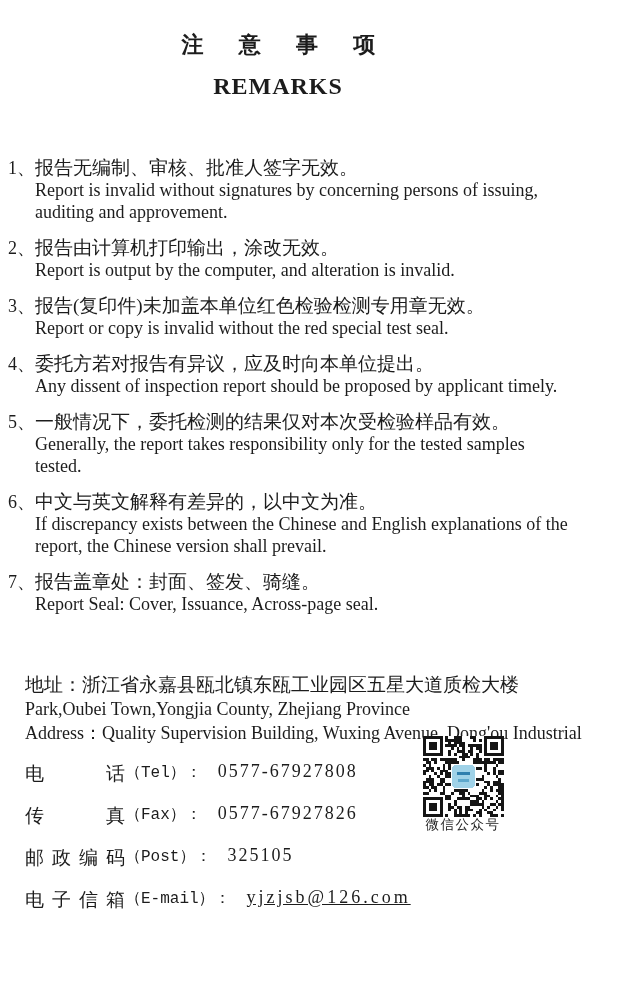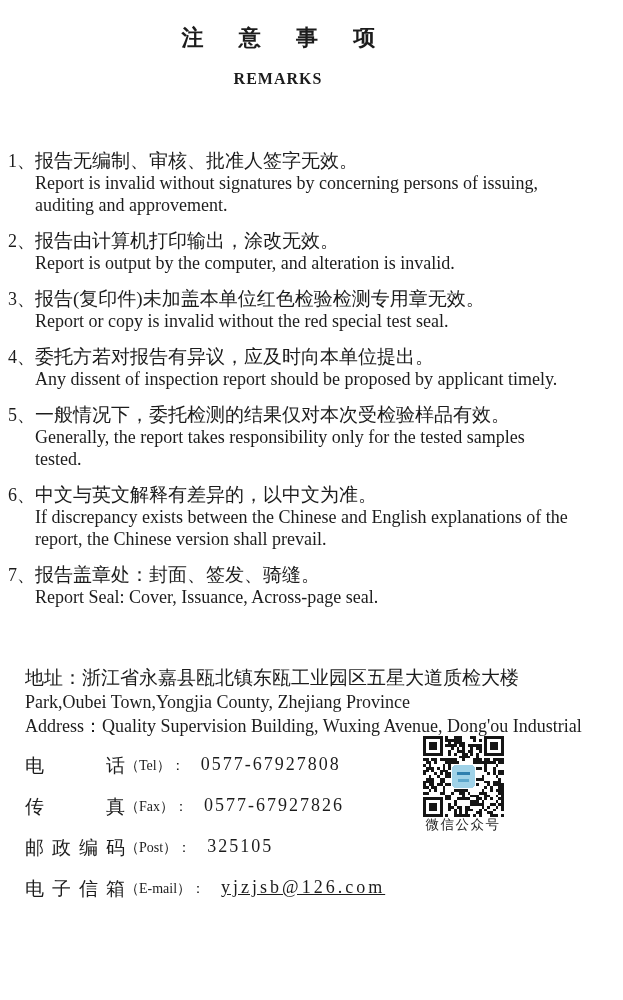--- a/index.html
+++ b/index.html
@@ -6,30 +6,30 @@
   html,body { background:#ffffff; }
   .page {
     position:relative;
     width:623px; height:1000px;
     background:#ffffff;
     color:#1c1c1c;
     font-family:"Liberation Serif","DejaVu Serif",serif;
     overflow:hidden;
   }
   
-  .header { width:556px; text-align:center; padding-top:23px; }
+  .header { width:556px; text-align:center; padding-top:30px; }
   .title-cn {
     position:relative; left:18px;
     font-size:22px; font-weight:700;
     letter-spacing:1.6em;
     line-height:29px;
     white-space:nowrap;
   }
   .title-en {
-    font-size:16px; font-weight:700;
+    font-size:24px; font-weight:700;
     letter-spacing:1px; margin-top:14px; line-height:26px;
   }
   
   .notes { margin:58px 0 0 8px; width:560px; }
   .note { display:flex; margin-bottom:14px; }
   .note-num { flex:0 0 22px; font-size:18px; line-height:22px; }
   .note-body { flex:1; }
   .note-cn { font-size:19px; line-height:22px; }
   .note-en { font-size:18px; line-height:22px; }
   
@@ -38,21 +38,21 @@
   .address-en { font-size:18px; line-height:24px; }
   
   .contact { margin:15px 0 0 25px; }
   .c-row { margin-bottom:17px; font-size:18px; line-height:23px; white-space:nowrap; }
   .c-label {
     display:inline-block; width:100px;
     font-size:19px;
     text-align:justify; text-align-last:justify;
     vertical-align:bottom;
   }
-  .c-paren { font-size:14px; }
+  .c-paren { font-size:16px;font-family:Liberation Mono, monospace; }
   .c-value { font-size:18px; letter-spacing:2px; margin-left:16px; }
   .c-row:nth-child(4) .c-value { letter-spacing:3px;text-decoration:underline; }
   
   .qr-block { position:absolute; left:421px; top:736px; width:84px; text-align:center; }
   .qr-svg { display:block; margin:0 auto; width:81px; height:81px; shape-rendering:crispEdges; }
   .qr-caption { font-size:13.5px; letter-spacing:1.5px; line-height:16px; }
 </style>
 </head>
 <body>
 

